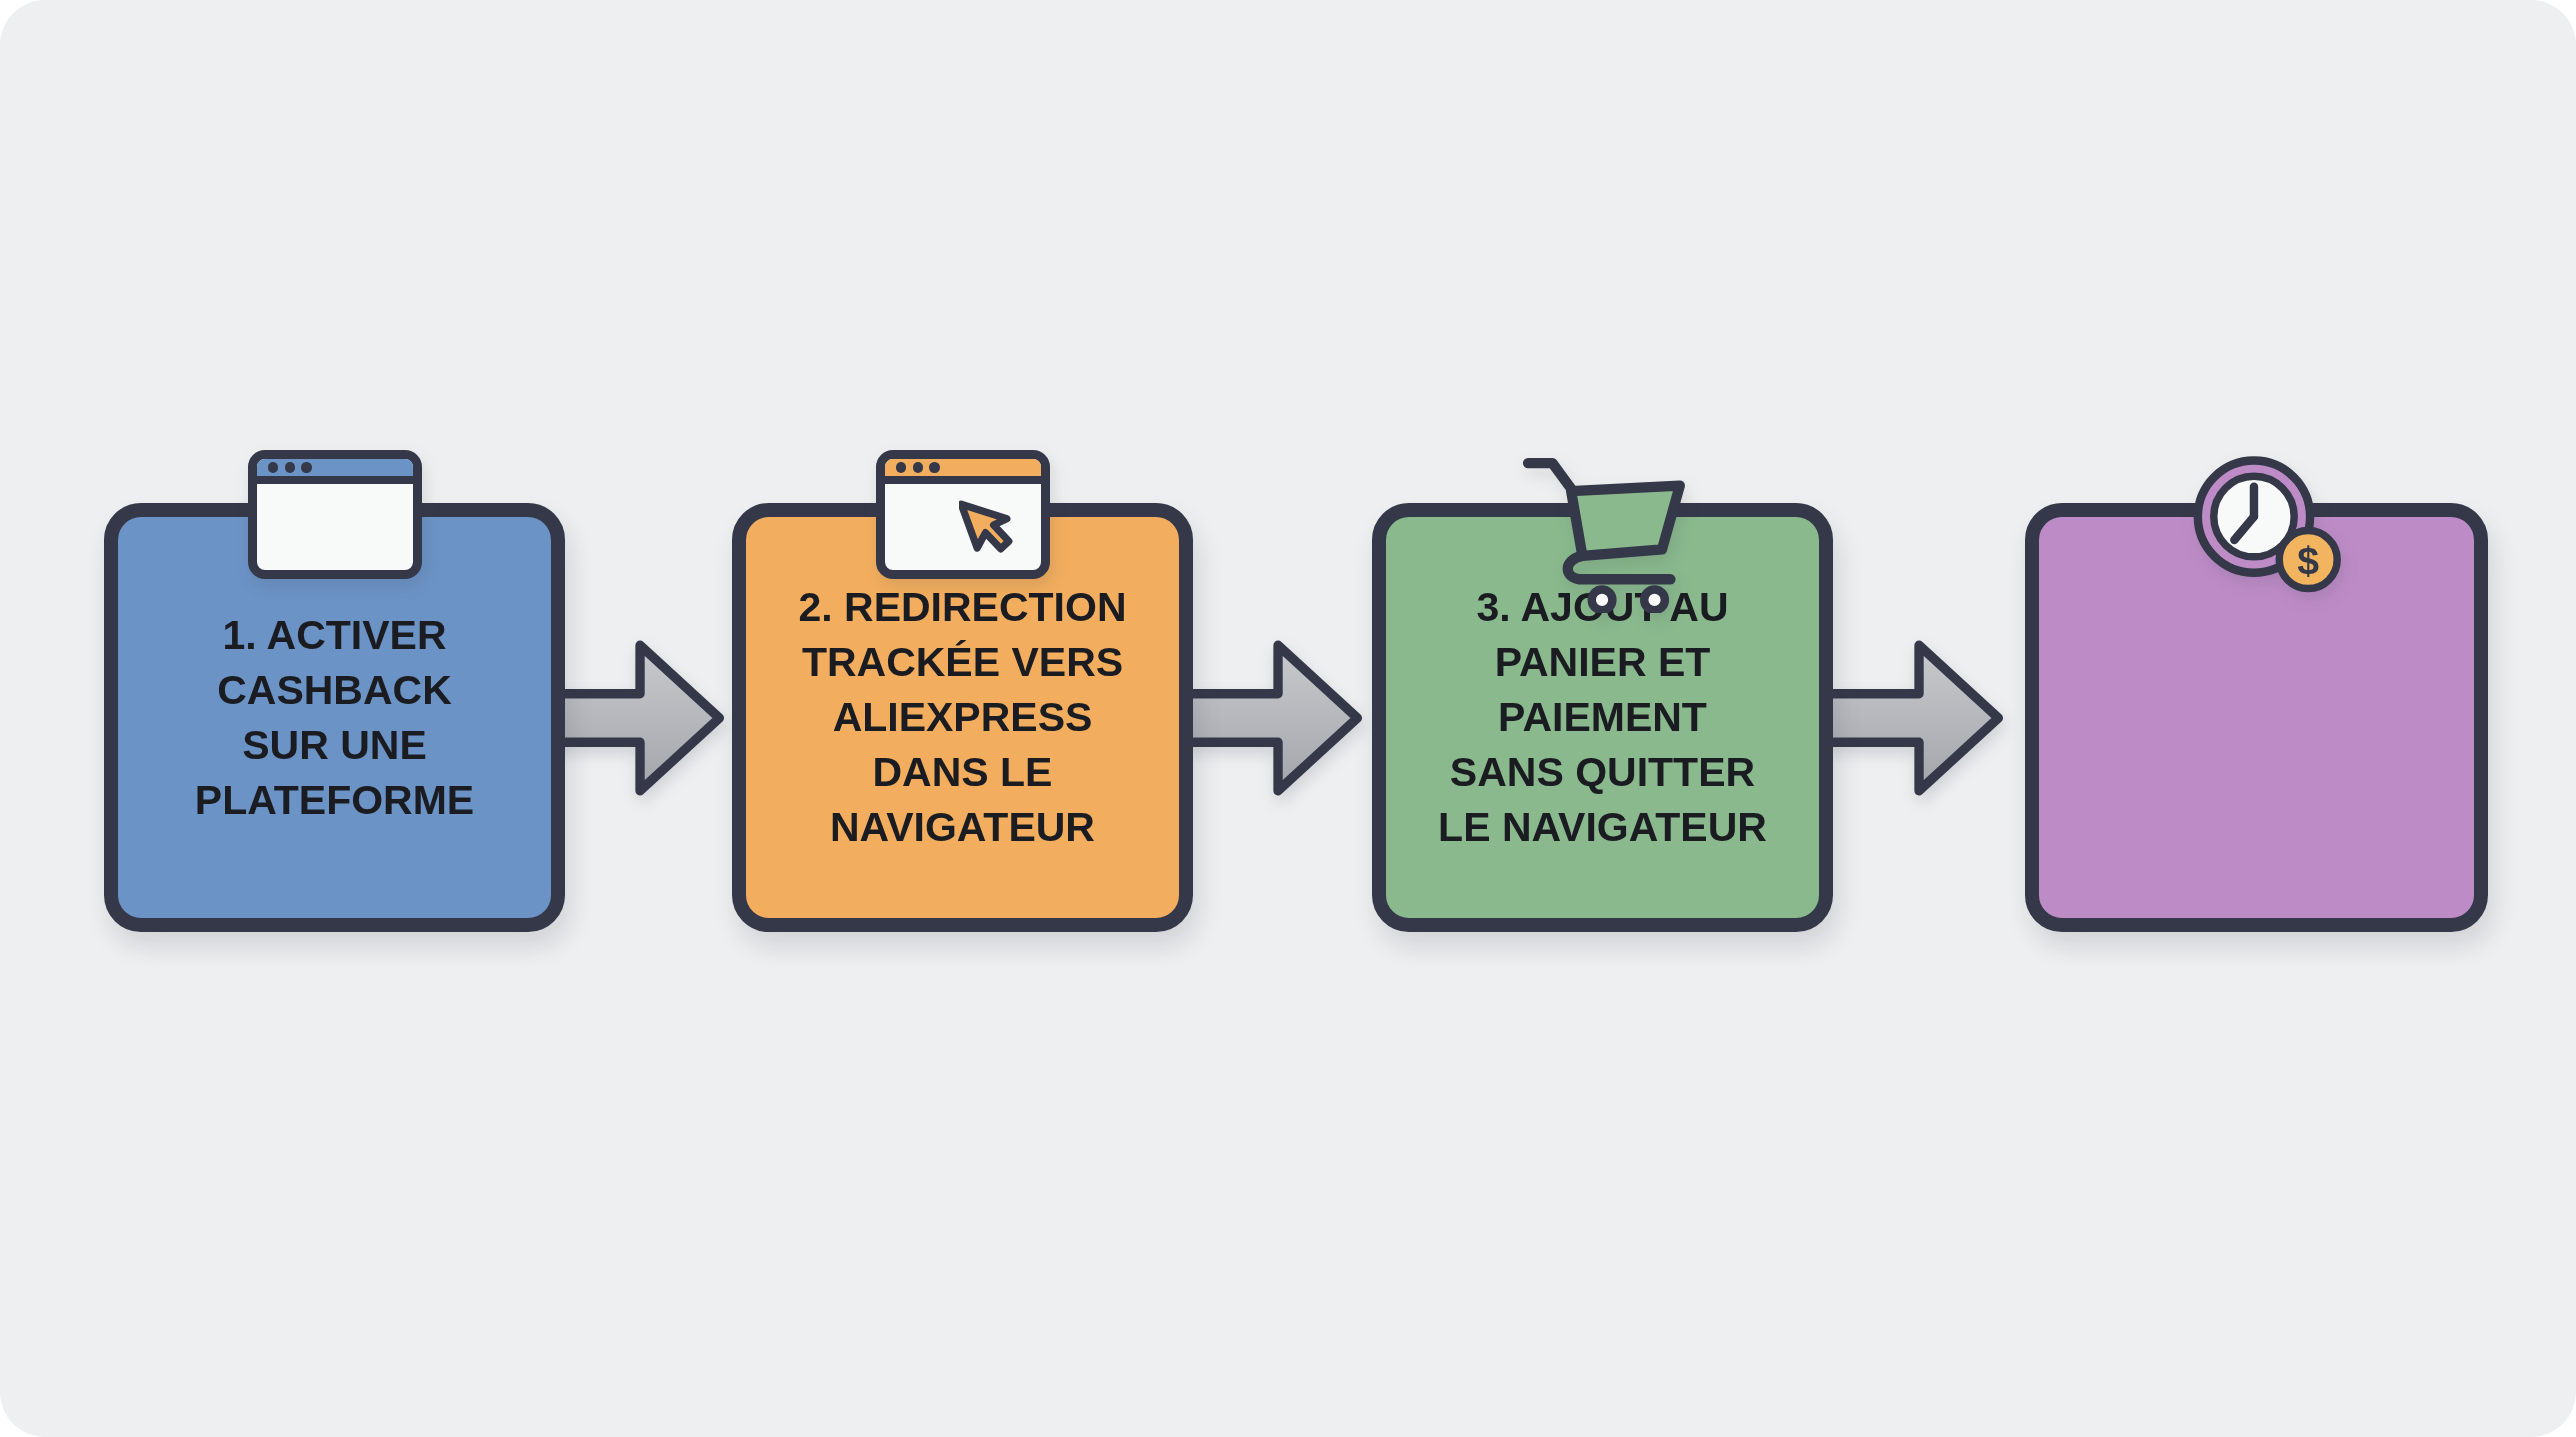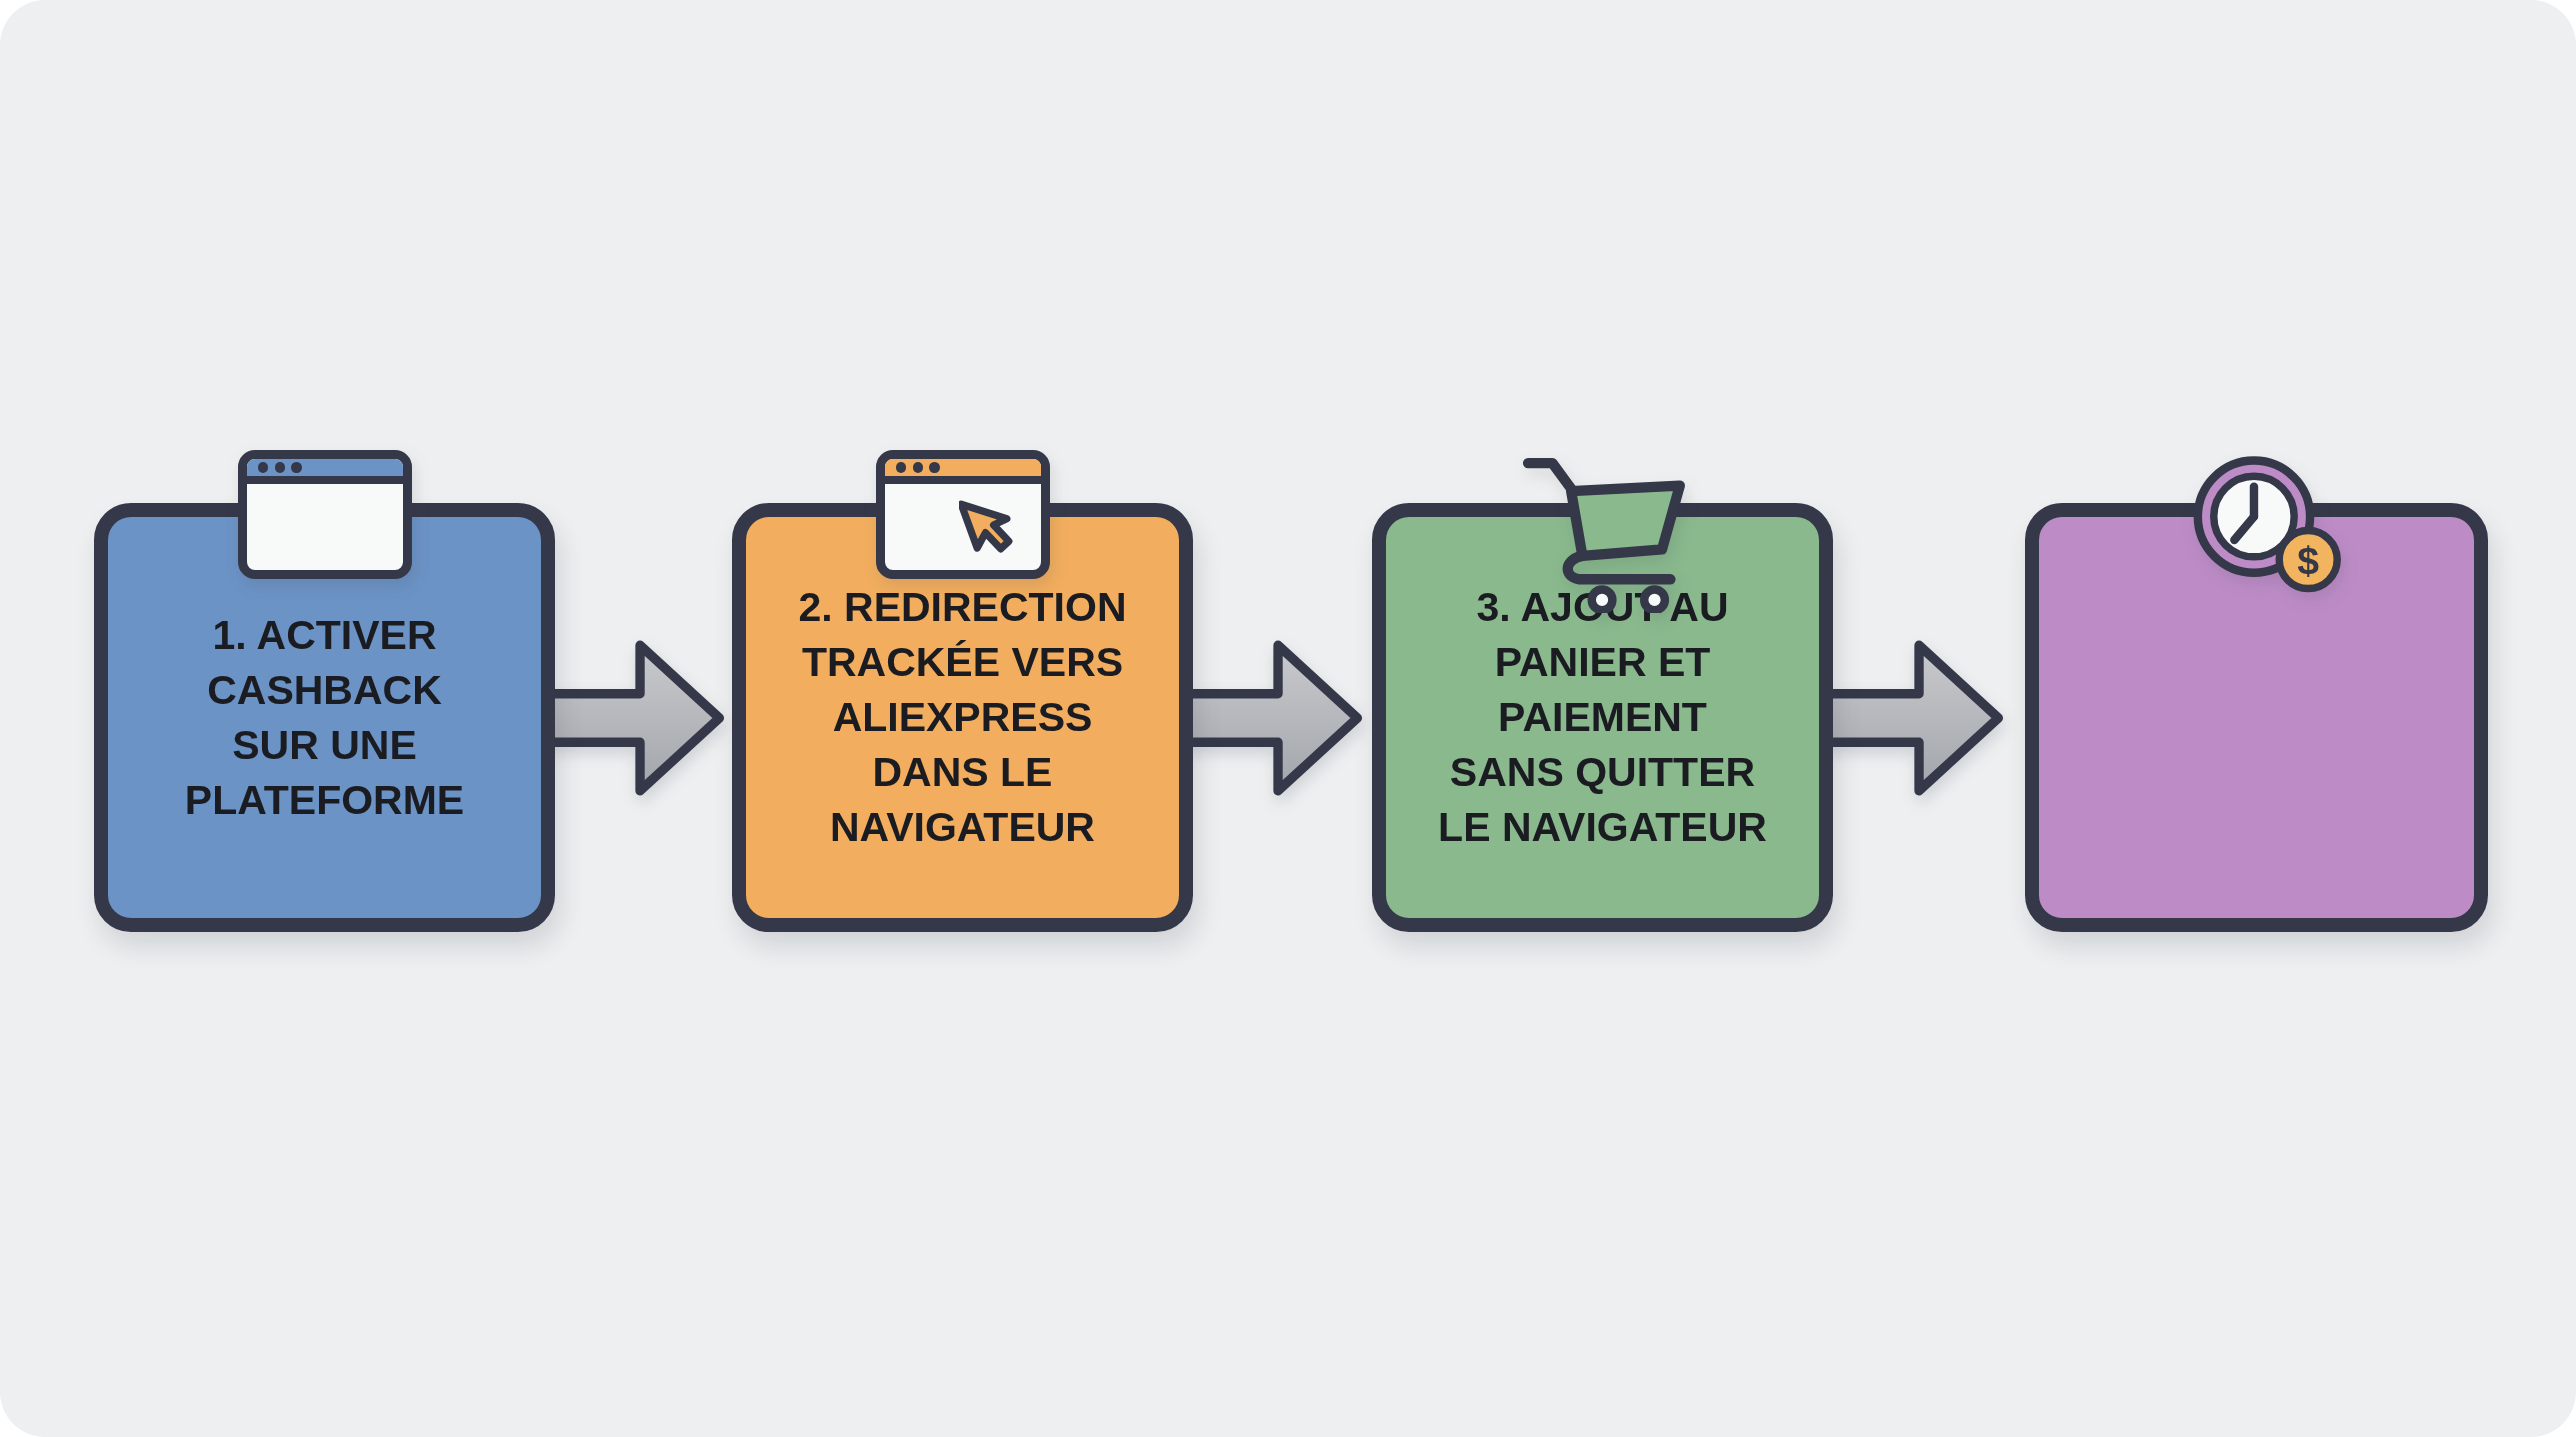--- a/index.html
+++ b/index.html
@@ -18,21 +18,21 @@
   
   .step {
     position:absolute; top:503px; width:461px; height:429px;
     background:var(--step-color,#ccc);
     border:14px solid var(--ink,#343849);
     border-radius:37px;
     box-shadow:5.6px 15px 24px rgba(52,56,73,.14);
     display:flex; align-items:center; justify-content:center;
     z-index:2;
   }
-  .s1 { left:94px; }
+  .s1 { left:104px; }
   .s2 { left:732px; }
   .s3 { left:1372px; }
   .s4 { left:2025px; width:463px; }
 
   .label {
     white-space:pre-line;
     text-align:center;
     font-size:41px; line-height:55px; font-weight:700;
     letter-spacing:0;
     color:var(--text,#1b1c21);

